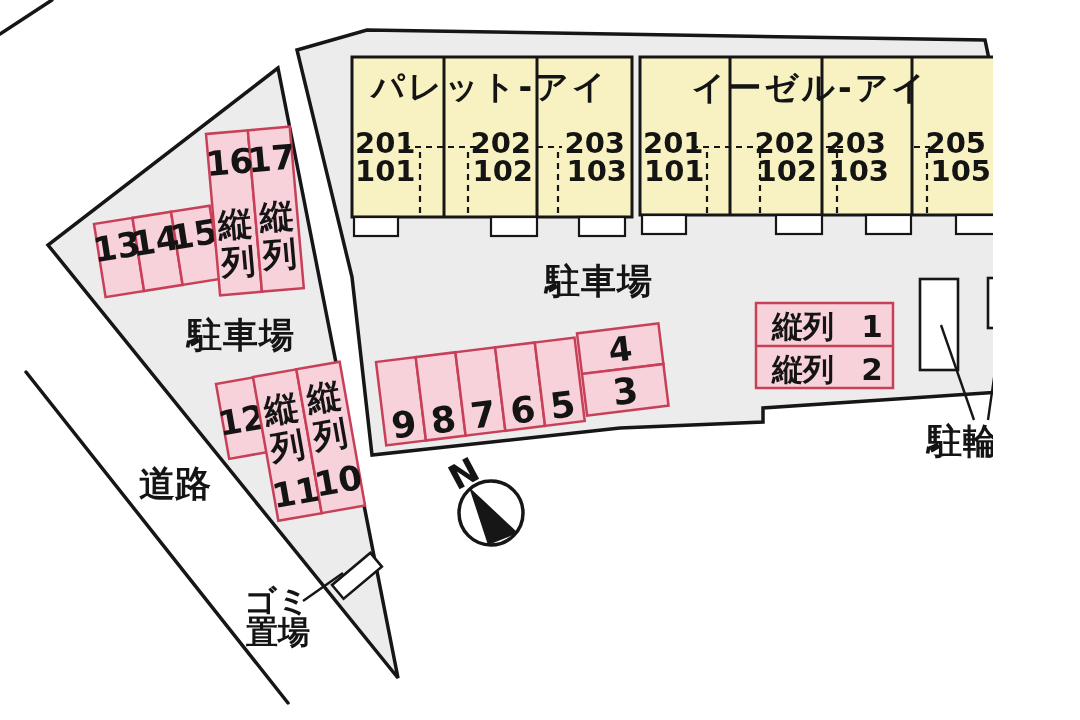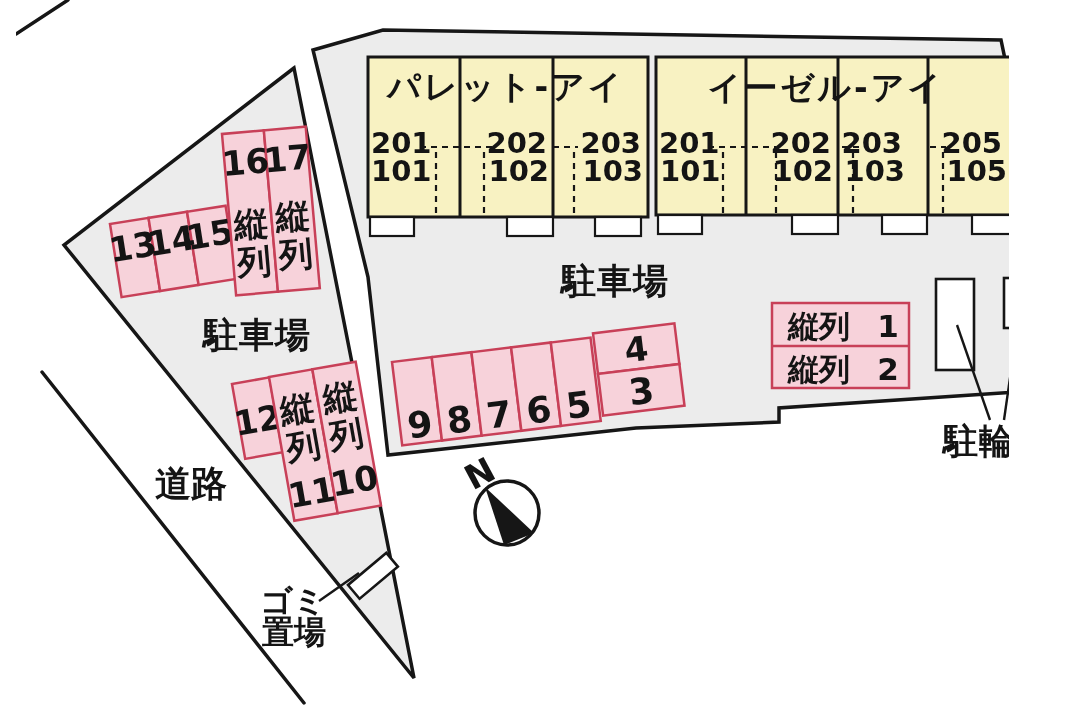--- a/index.html
+++ b/index.html
@@ -1,20 +1,20 @@
 <!DOCTYPE html>
 <html style="--site-fill: #ececec; --building-fill: #f8f2c2; --space-fill: #f7d2da; --space-stroke: #c84058; --line: #161616; --bg: #ffffff;"><head>
 <meta charset="utf-8">
 <style>
   :root{
     --site-fill:#ececec; --building-fill:#f8f2c2; --space-fill:#f7d2da;
     --space-stroke:#c84058; --line:#161616; --bg:#ffffff;
   }
   html,body{margin:0;padding:0;background:var(--bg);}
-  .stage{position:relative;width:993px;height:720px;background:var(--bg);overflow:hidden;margin-left:16px;}
+  .stage{position:relative;width:993px;height:720px;background:var(--bg);overflow:hidden;}
   svg{display:block;}
   .t{font-family:"DejaVu Sans","Liberation Sans",sans-serif;font-weight:700;fill:#141414;}
   .title{font-size:33px;letter-spacing:3px;}
   .unum{font-size:29px;}
   .snum{font-size:34px;}
   .snum-lg{font-size:36px;}
   .kanji{font-size:34px;}
   .kanji-sm{font-size:31px;}
   .arealabel{font-size:35px;letter-spacing:1px;}
   .outline{fill:var(--site-fill);stroke:var(--line);stroke-width:3.5;stroke-linejoin:miter;}

